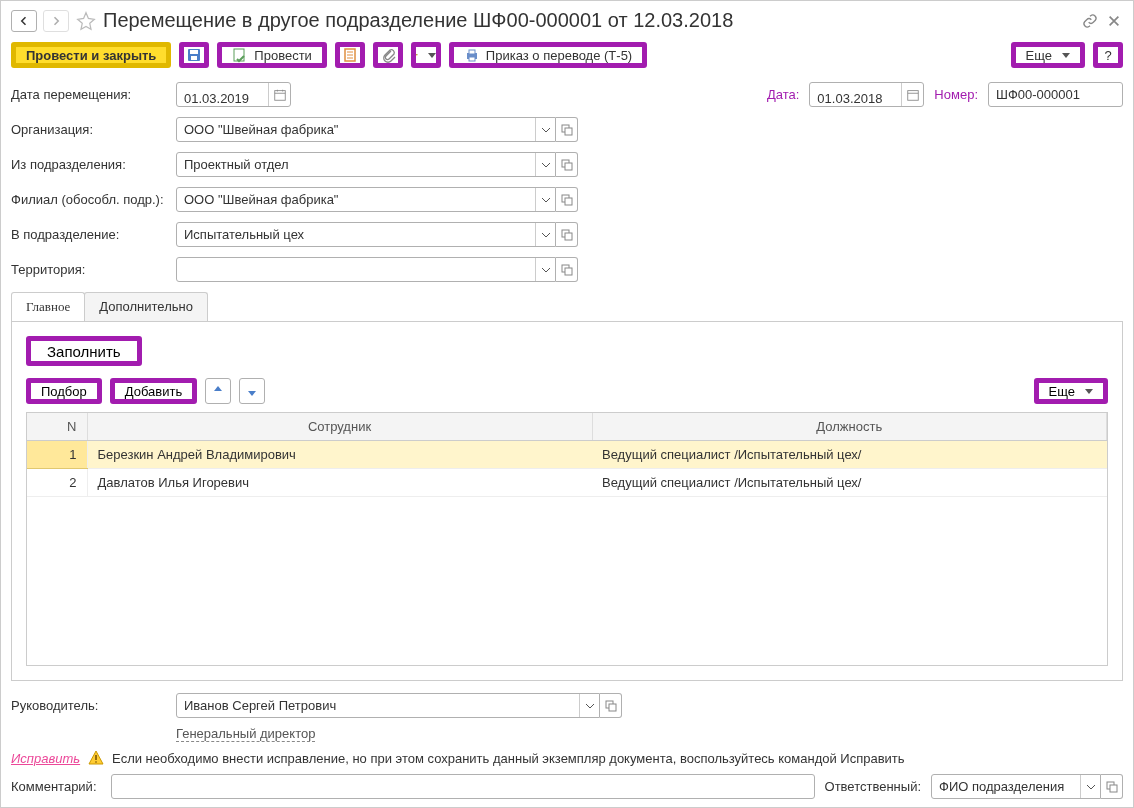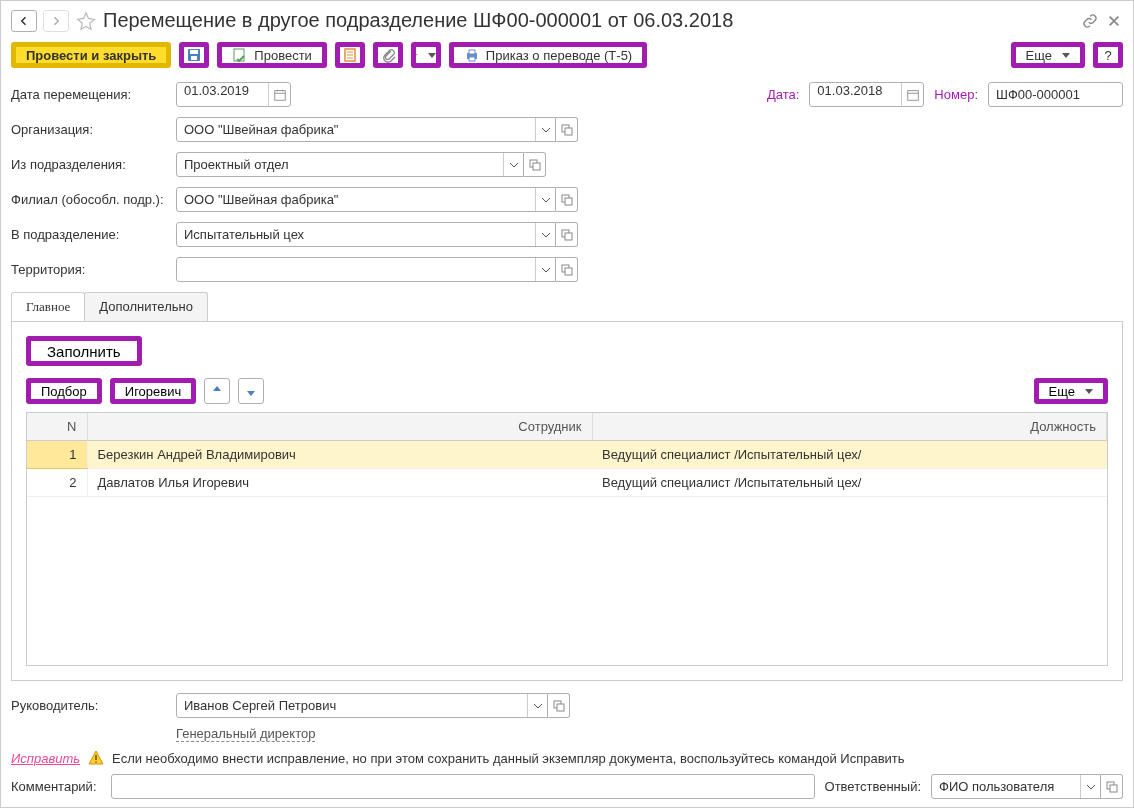--- a/index.html
+++ b/index.html
@@ -21,21 +21,21 @@
 .btn { height: 26px; padding: 0 10px; border: 5px solid #a21caf; border-radius: 3px; background: #fff; display: flex; align-items: center; gap: 6px; cursor: pointer; font-size: 13px; }
 .btn-yellow { background: #ffdd2d; border-color: #e0b800; font-weight: bold; }
 .btn-icon-only { width: 30px; padding: 0; justify-content: center; }
 .btn svg { width: 16px; height: 16px; }
 .btn-dropdown::after { content: ""; width: 0; height: 0; border-left: 4px solid transparent; border-right: 4px solid transparent; border-top: 5px solid #555; margin-left: 4px; }
 
 
 .form-area { display: flex; flex-direction: column; gap: 10px; margin-bottom: 10px; }
 .form-row { display: flex; align-items: center; gap: 10px; }
 .form-label { width: 155px; color: #333; }
-.date-input { width: 115px; height: 25px; border: 1px solid #b0b0b0; border-radius: 3px; display: flex; align-items: flex-start; background: #fff; }
+.date-input { width: 115px; height: 25px; border: 1px solid #b0b0b0; border-radius: 3px; display: flex; align-items: flex-end; background: #fff; }
 .date-input span { flex: 1; padding: 0 7px; }
 .date-btn { width: 22px; height: 100%; border-left: 1px solid #ccc; display: flex; align-items: center; justify-content: center; cursor: pointer; }
 .select-group { display: flex; }
 .select-input { height: 25px; border: 1px solid #b0b0b0; border-radius: 3px 0 0 3px; display: flex; align-items: center; background: #fff; }
 .select-input span { flex: 1; padding: 0 7px; }
 .select-dd { width: 20px; height: 100%; border-left: 1px solid #ccc; display: flex; align-items: center; justify-content: center; cursor: pointer; }
 .select-open { width: 22px; height: 25px; border: 1px solid #b0b0b0; border-left: none; border-radius: 0 3px 3px 0; display: flex; align-items: center; justify-content: center; cursor: pointer; background: #fff; }
 .label-inline { color: #a21caf; }
 .num-input { width: 135px; height: 25px; border: 1px solid #b0b0b0; border-radius: 3px; padding: 0 7px; display: flex; align-items: center; background: #fff; }
 
@@ -47,21 +47,21 @@
 .tabs-body { border: 1px solid #ccc; flex: 1; padding: 14px; display: flex; flex-direction: column; }
 .fill-btn-row { margin-bottom: 12px; }
 .btn-fill { height: 30px; padding: 0 16px; font-size: 15px; }
 .sub-toolbar { display: flex; align-items: flex-start; gap: 8px; margin-bottom: 8px; }
 .sub-toolbar .spacer { flex: 1; }
 .arrow-btn { width: 26px; height: 26px; border: 1px solid #b0b0b0; border-radius: 3px; background: #fff; display: flex; align-items: center; justify-content: center; cursor: pointer; }
 
 
 .table-wrap { flex: 1; border: 1px solid #ccc; overflow: hidden; display: flex; flex-direction: column; }
 .tbl { width: 100%; border-collapse: collapse; }
-.tbl th { background: #f4f4f4; text-align: right; font-weight: normal; padding: 6px 10px; border-right: 1px solid #ddd; border-bottom: 1px solid #ccc; color: #555; }
+.tbl th { background: #f4f4f4; text-align: center; font-weight: normal; padding: 6px 10px; border-right: 1px solid #ddd; border-bottom: 1px solid #ccc; color: #555; }
 .tbl td { padding: 6px 10px; border-bottom: 1px solid #eee; }
 .tbl .col-n { width: 60px; text-align: right; }
 .tbl tbody tr.selected { background: #fff5cc; }
 .tbl tbody td:first-child { border-right: 1px solid #eee; }
 .tbl tbody tr.selected td:first-child { background: #ffe89a; border-bottom: 1px solid #e0c870; }
 .table-fill { flex: 1; }
 
 
 .bottom-area { display: flex; flex-direction: column; gap: 8px; margin-top: 12px; }
 .underline-link { color: #555; border-bottom: 1px dashed #888; cursor: pointer; }
@@ -85,21 +85,21 @@
     <div class="nav-btn disabled">
       <svg viewBox="0 0 16 16">
           <path d="M6 3 L11 8 L6 13" stroke="#333" stroke-width="2" fill="none"></path>
         </svg>
     </div>
     <div class="star-icon">
       <svg viewBox="0 0 24 24" width="20" height="20">
           <path d="M12 2l2.9 6.9L22 10l-5.5 4.8L18 22l-6-3.5L6 22l1.5-7.2L2 10l7.1-1.1z" fill="none" stroke="#bbb" stroke-width="1.5"></path>
         </svg>
     </div>
-    <div class="page-title">Перемещение в другое подразделение ШФ00-000001 от 06.03.2018</div>
+    <div class="page-title">Перемещение в другое подразделение ШФ00-000001 от 12.03.2018</div>
     <div class="link-icon">
       <svg viewBox="0 0 24 24" width="16" height="16">
           <path d="M10 14a5 5 0 0 0 7 0l3-3a5 5 0 0 0-7-7l-1 1M14 10a5 5 0 0 0-7 0l-3 3a5 5 0 0 0 7 7l1-1" stroke="#888" stroke-width="2" fill="none"></path>
         </svg>
     </div>
     <div class="close-icon">
       <svg viewBox="0 0 16 16" width="14" height="14">
           <path d="M3 3l10 10M13 3L3 13" stroke="#888" stroke-width="2"></path>
         </svg>
     </div>
@@ -207,21 +207,21 @@
               <rect x="1" y="1" width="7" height="7" fill="none" stroke="#888"></rect>
               <rect x="4" y="4" width="7" height="7" fill="#fff" stroke="#888"></rect>
             </svg>
           </div>
       </div>
     </div>
 
     <div class="form-row">
       <div class="form-label">Из подразделения:</div>
       <div class="select-group">
-        <div class="select-input" style="width:348px">
+        <div class="select-input" style="width:380px">
           <span>Проектный отдел</span>
           <div class="select-dd">
               <svg width="10" height="10" viewBox="0 0 10 10">
                 <path d="M1 3l4 4 4-4" stroke="#555" fill="none"></path>
               </svg>
             </div>
         </div>
         <div class="select-open">
             <svg width="12" height="12" viewBox="0 0 12 12">
               <rect x="1" y="1" width="7" height="7" fill="none" stroke="#888"></rect>
@@ -301,21 +301,21 @@
       <div class="fill-btn-row">
         <button class="btn btn-fill">
             <span>Заполнить</span>
           </button>
       </div>
       <div class="sub-toolbar">
         <button class="btn">
             <span>Подбор</span>
           </button>
         <button class="btn">
-            <span>Игоревич</span>
+            <span>Добавить</span>
           </button>
         <div class="arrow-btn">
             <svg width="14" height="14" viewBox="0 0 14 14">
               <path d="M7 2l4 5H3z" fill="#4a7ec9"></path>
             </svg>
           </div>
         <div class="arrow-btn">
             <svg width="14" height="14" viewBox="0 0 14 14">
               <path d="M7 12L3 7h8z" fill="#4a7ec9"></path>
             </svg>
@@ -349,21 +349,21 @@
         </table>
         <div class="table-fill"></div>
       </div>
     </div>
   </div>
 
   <div class="bottom-area">
     <div class="form-row">
       <div class="form-label">Руководитель:</div>
       <div class="select-group">
-        <div class="select-input" style="width:372px">
+        <div class="select-input" style="width:424px">
           <span>Иванов Сергей Петрович</span>
           <div class="select-dd">
               <svg width="10" height="10" viewBox="0 0 10 10">
                 <path d="M1 3l4 4 4-4" stroke="#555" fill="none"></path>
               </svg>
             </div>
         </div>
         <div class="select-open">
             <svg width="12" height="12" viewBox="0 0 12 12">
               <rect x="1" y="1" width="7" height="7" fill="none" stroke="#888"></rect>
@@ -384,21 +384,21 @@
           <circle cx="8" cy="12" r="0.8" fill="#704c00"></circle>
         </svg>
       <span>Если необходимо внести исправление, но при этом сохранить данный экземпляр документа, воспользуйтесь командой Исправить</span>
     </div>
     <div class="comment-row">
       <div style="width:90px">Комментарий:</div>
       <div class="text-input"><span></span></div>
       <div>Ответственный:</div>
       <div class="select-group">
         <div class="select-input" style="width:170px">
-          <span>ФИО пользователя</span>
+          <span>ФИО подразделения</span>
           <div class="select-dd">
               <svg width="10" height="10" viewBox="0 0 10 10">
                 <path d="M1 3l4 4 4-4" stroke="#555" fill="none"></path>
               </svg>
             </div>
         </div>
         <div class="select-open">
             <svg width="12" height="12" viewBox="0 0 12 12">
               <rect x="1" y="1" width="7" height="7" fill="none" stroke="#888"></rect>
               <rect x="4" y="4" width="7" height="7" fill="#fff" stroke="#888"></rect>

